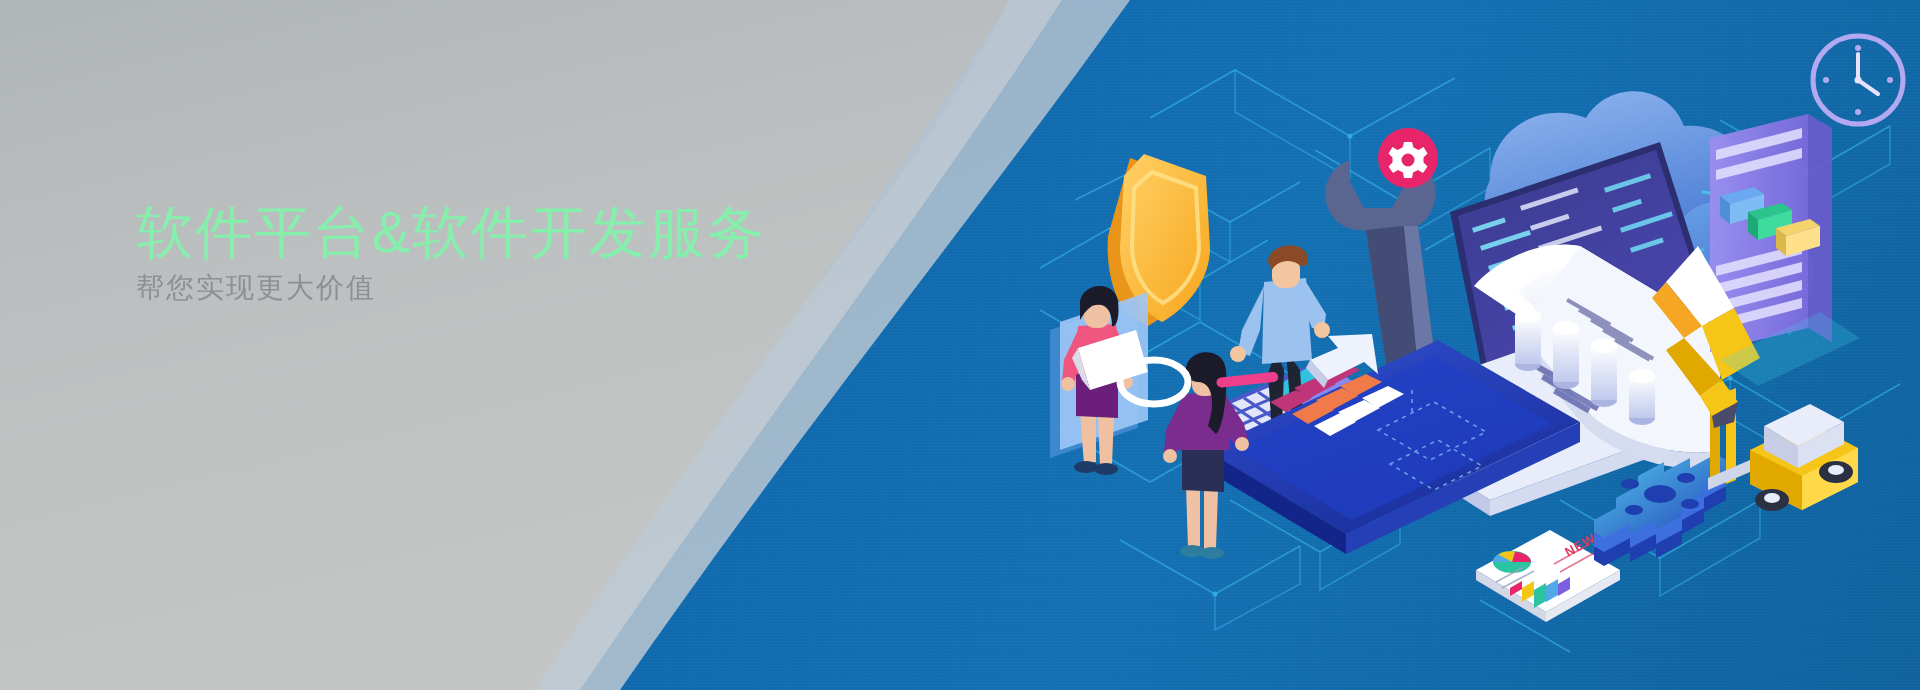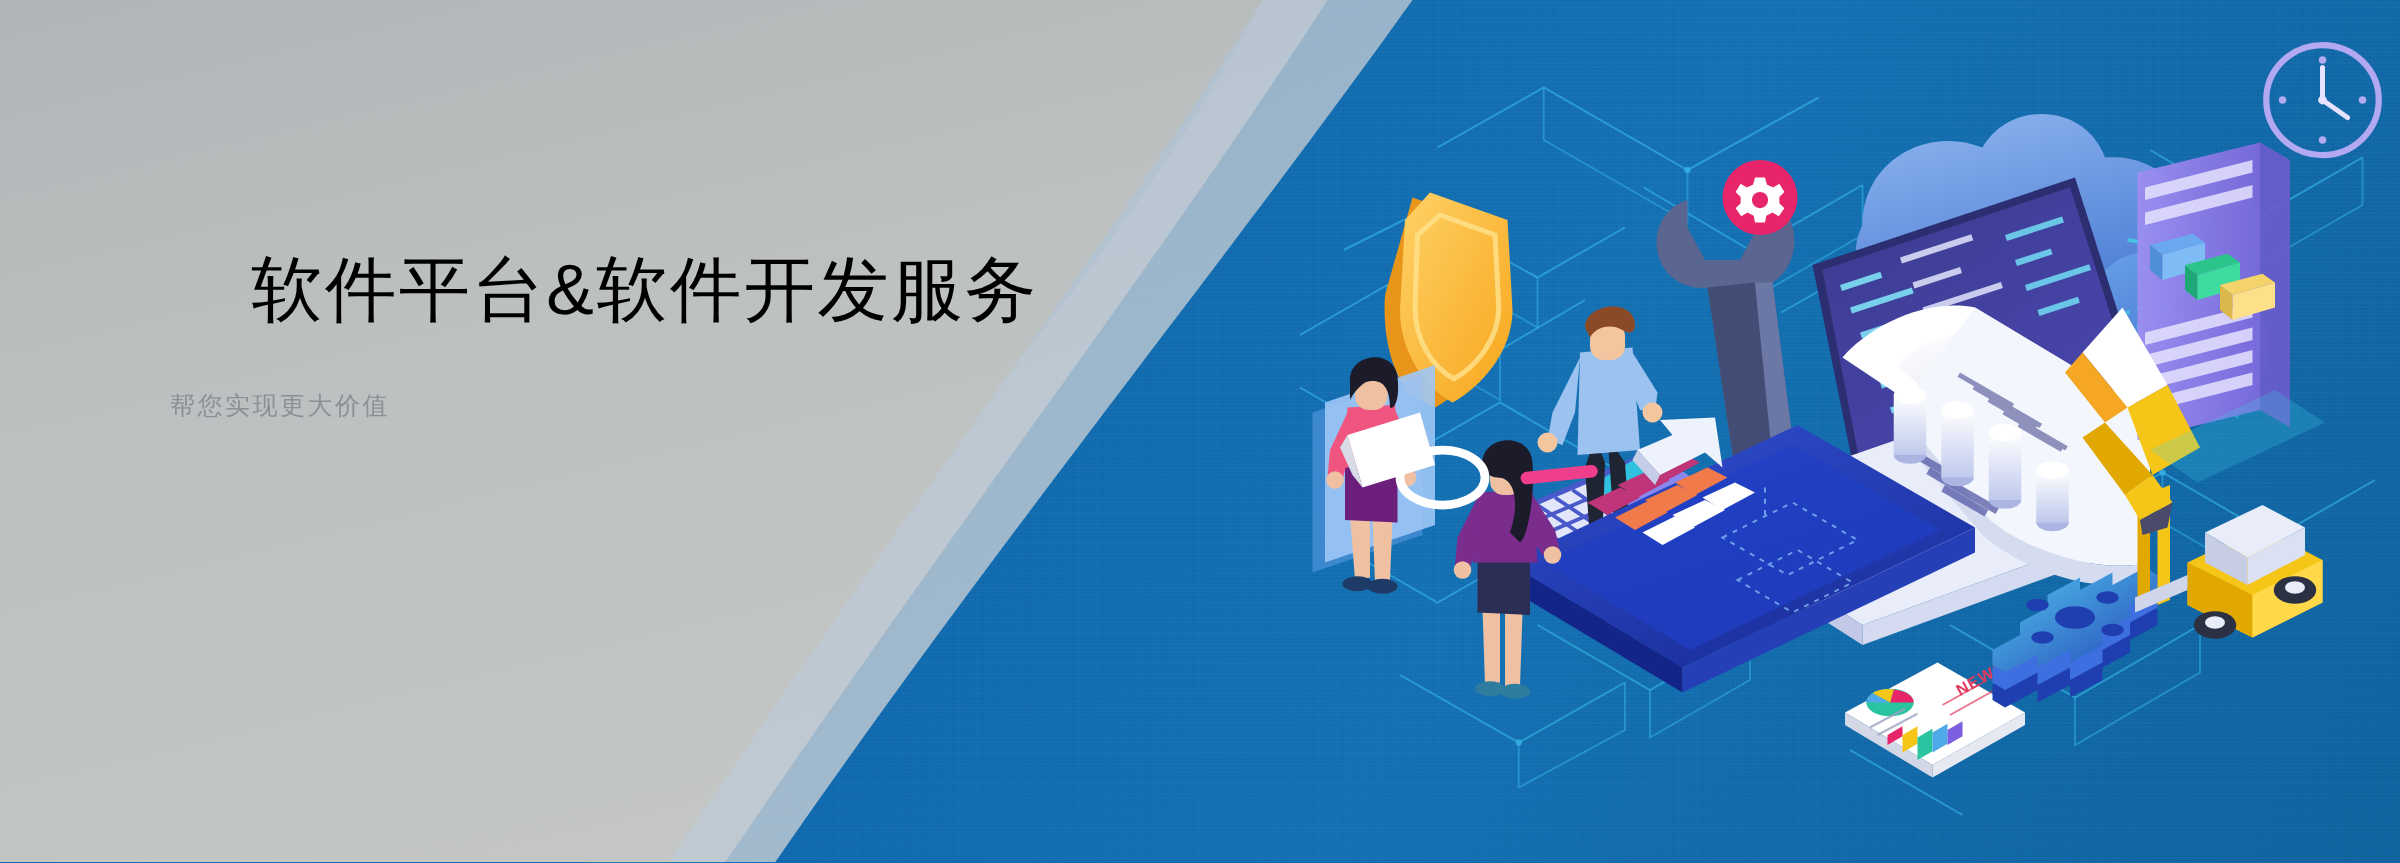--- a/index.html
+++ b/index.html
@@ -35,28 +35,26 @@
   .swoosh{ position:absolute; inset:0; }
   .swoosh svg{ width:100%; height:100%; display:block; }
 
   
   .copy{
     position:absolute; left:136px; top:196px; width:760px; z-index:40;
   }
   .title{
     font-size:57px; line-height:1.28;
     letter-spacing:2px;
-    color:#000000;
+    color:#86efac;
     font-weight:400;
     white-space:nowrap;
-    text-align:center;
   }
   .subtitle{
-    margin-top:42px;
-    font-size:20px; letter-spacing:2px;
+    font-size:28px; letter-spacing:2px;
     color:#8b9094;
     font-weight:400;
   }
 
   
   .illo{ position:absolute; left:1020px; top:30px; width:900px; height:650px; z-index:30;}
   .illo svg{ width:100%; height:100%; display:block; overflow:visible; }
 </style>
 </head>
 <body>

